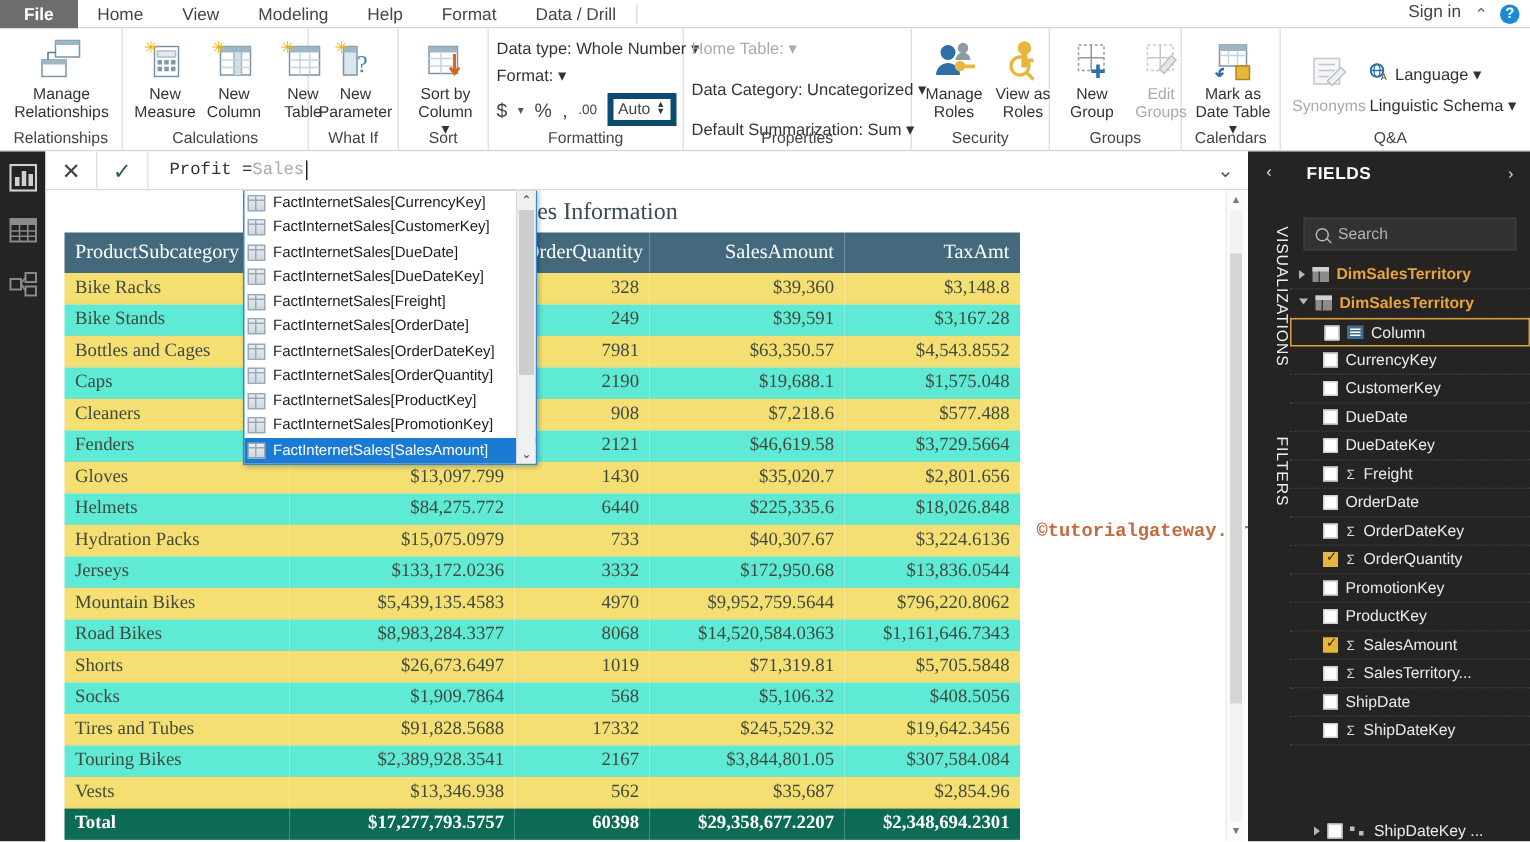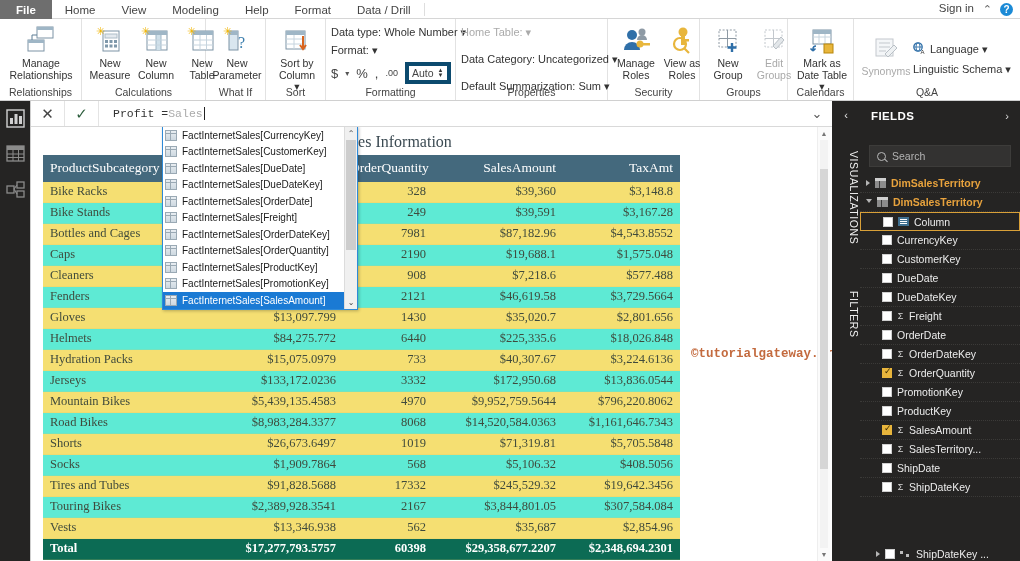--- a/index.html
+++ b/index.html
@@ -507,21 +507,21 @@
                 <td class="first">Bike Stands</td>
                 <td></td>
                 <td>249</td>
                 <td>$39,591</td>
                 <td>$3,167.28</td>
               </tr>
               <tr class="rowA">
                 <td class="first">Bottles and Cages</td>
                 <td></td>
                 <td>7981</td>
-                <td>$87,182.96</td>
+                <td>$63,350.57</td>
                 <td>$4,543.8552</td>
               </tr>
               <tr class="rowB">
                 <td class="first">Caps</td>
                 <td></td>
                 <td>2190</td>
                 <td>$19,688.1</td>
                 <td>$1,575.048</td>
               </tr>
               <tr class="rowA">
@@ -641,25 +641,25 @@
             <div class="ac-item">
               <span class="ac-ic"></span>
               <span>FactInternetSales[DueDate]</span>
             </div>
             <div class="ac-item">
               <span class="ac-ic"></span>
               <span>FactInternetSales[DueDateKey]</span>
             </div>
             <div class="ac-item">
               <span class="ac-ic"></span>
+              <span>FactInternetSales[Freight]</span>
+            </div>
+            <div class="ac-item">
+              <span class="ac-ic"></span>
               <span>FactInternetSales[OrderDate]</span>
-            </div>
-            <div class="ac-item">
-              <span class="ac-ic"></span>
-              <span>FactInternetSales[Freight]</span>
             </div>
             <div class="ac-item">
               <span class="ac-ic"></span>
               <span>FactInternetSales[OrderDateKey]</span>
             </div>
             <div class="ac-item">
               <span class="ac-ic"></span>
               <span>FactInternetSales[OrderQuantity]</span>
             </div>
             <div class="ac-item">

